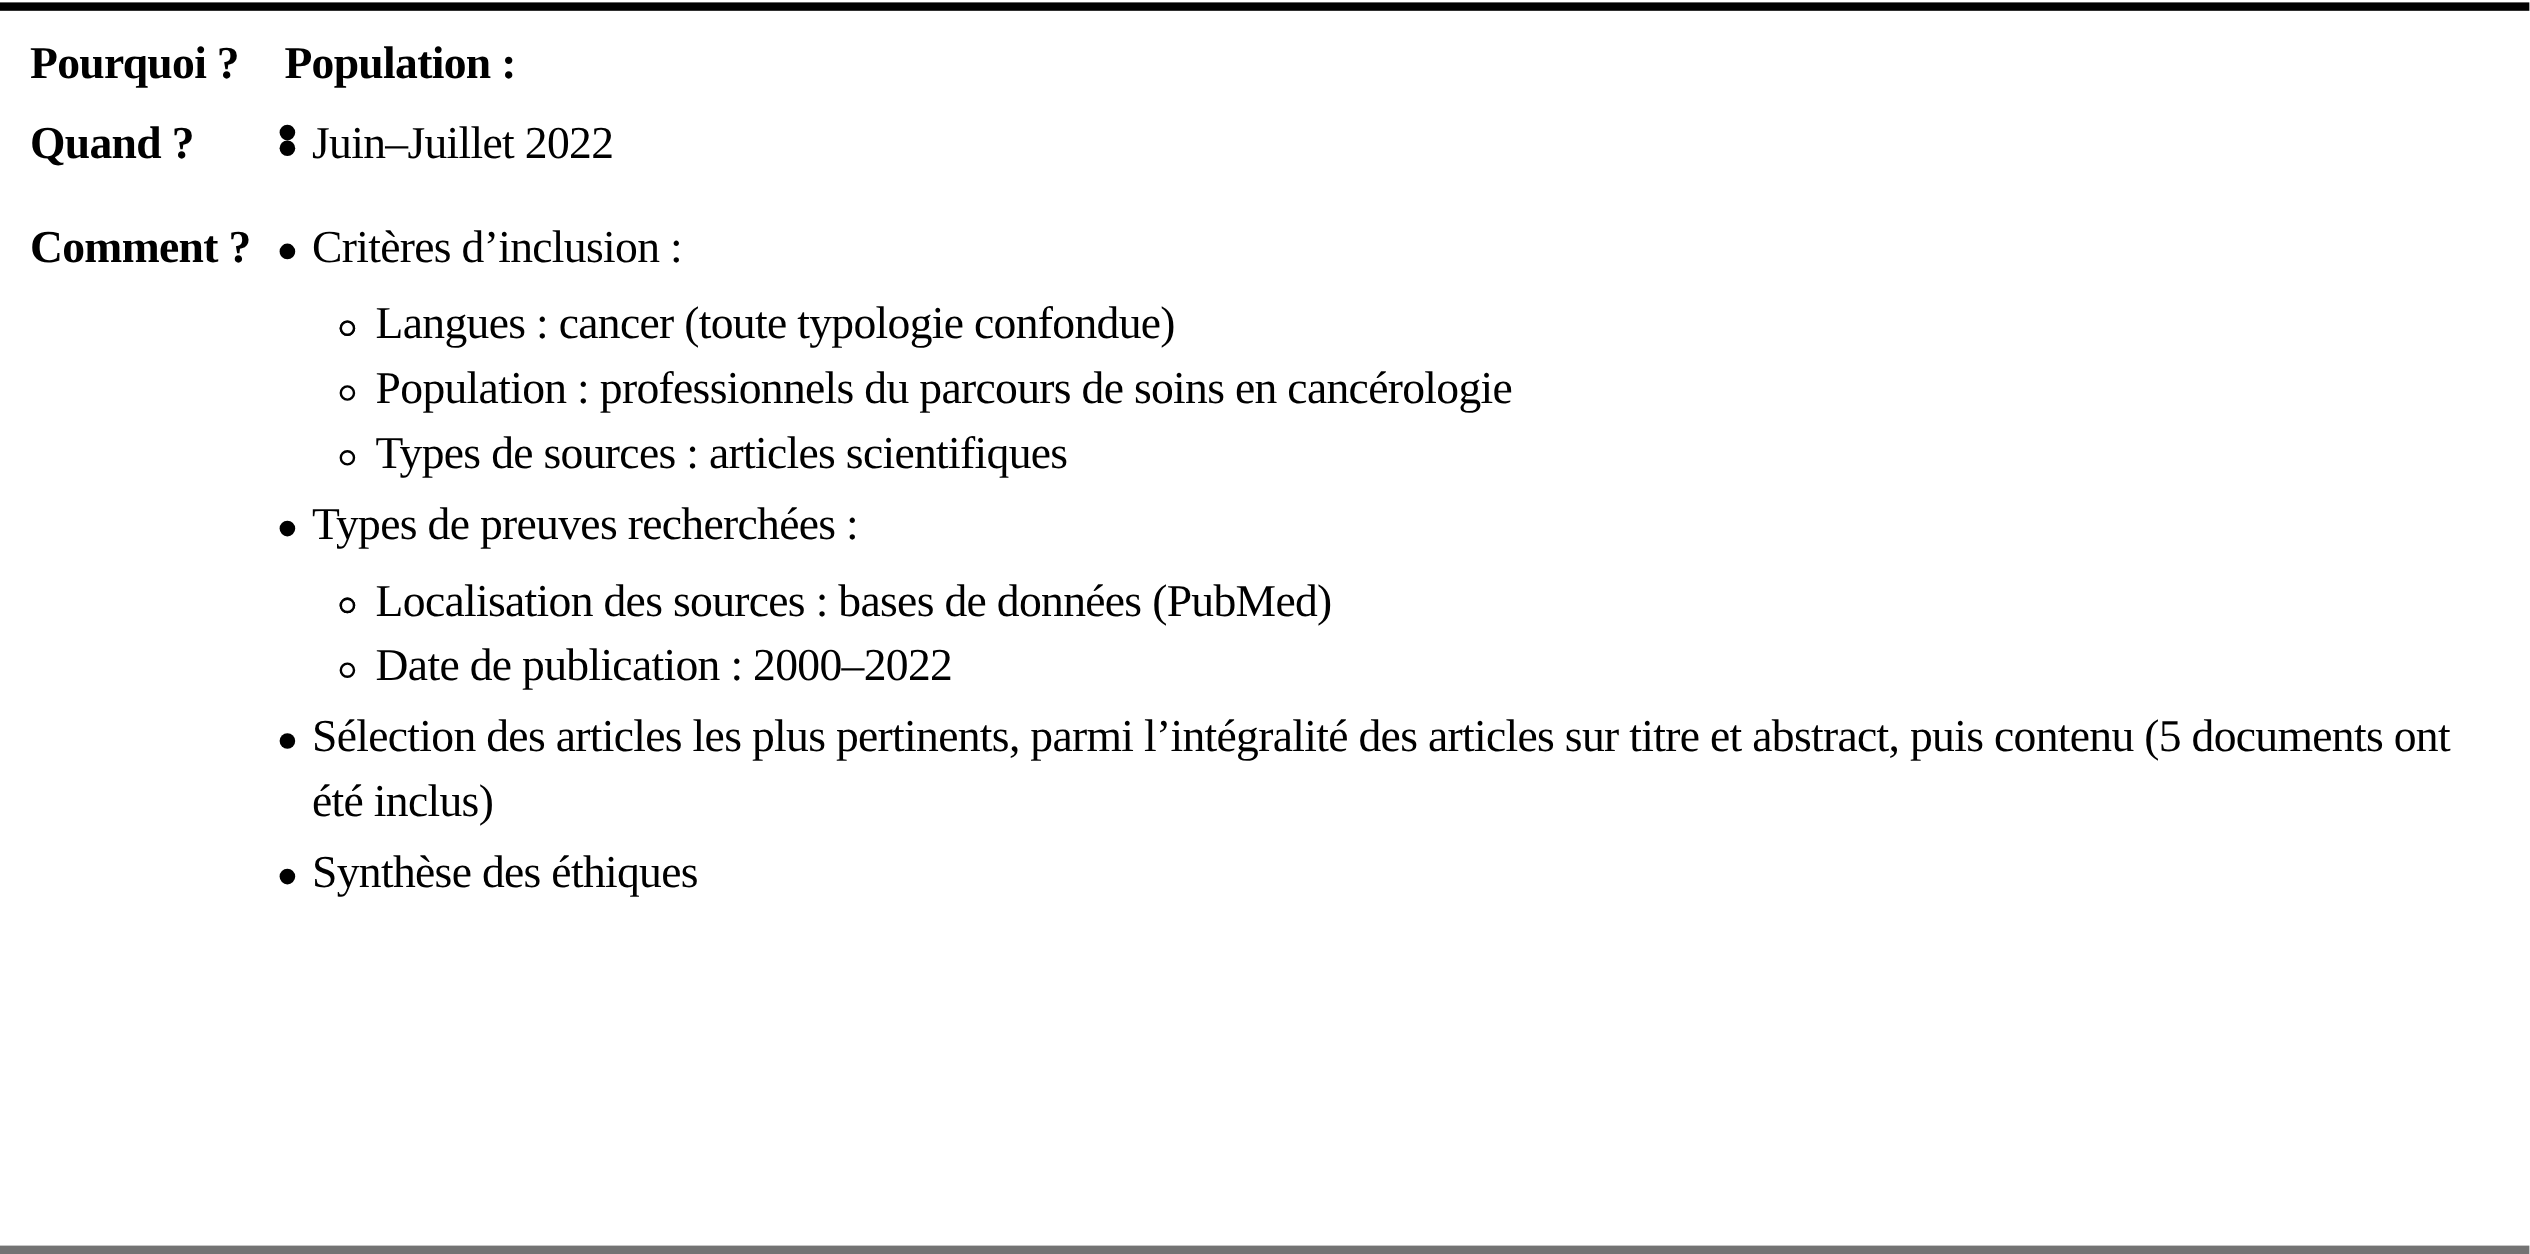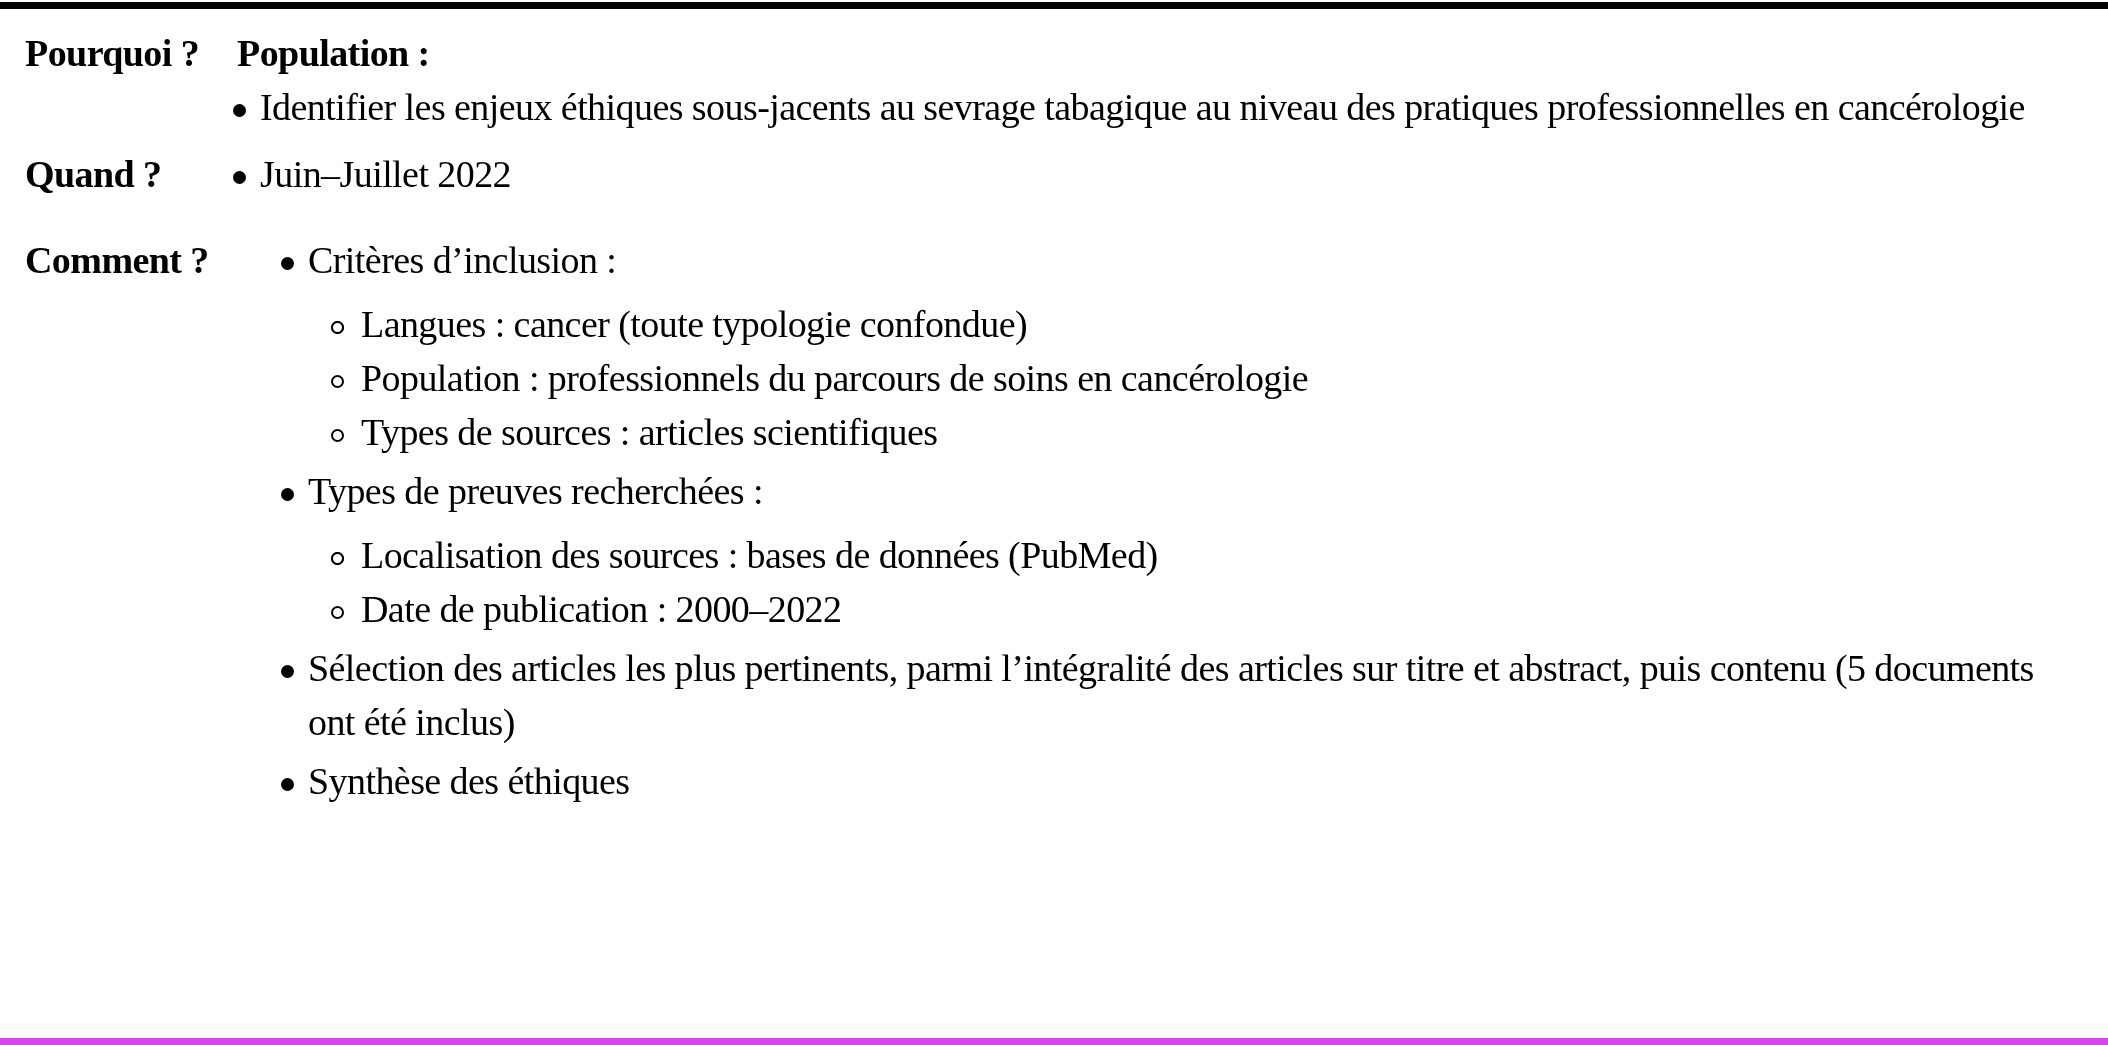--- a/index.html
+++ b/index.html
@@ -13,30 +13,30 @@
     overflow: hidden;
     font-family: "Liberation Serif", "DejaVu Serif", serif;
     color: #000000;
   }
   .sheet {
     box-sizing: border-box;
     width: 2108px;
     height: 1043px;
     margin-top: 2px;
     border-top: 7px solid #000;
-    border-bottom: 7px solid #d946ef;
+    border-bottom: 7px solid #737373;
     padding: 17px 20px 0 25px;
     font-size: 38px;
     line-height: 54px;
     letter-spacing: -0.015em;
     overflow: hidden;
   }
   .row { display: flex; align-items: flex-start; }
   .row-quand { margin-top: 13px; align-items: center; }
-  .row-comment { margin-top: 32px; gap: 48px; }
+  .row-comment { margin-top: 32px; }
   .row-label {
     flex: 0 0 212px;
     width: 212px;
     font-weight: bold;
     white-space: nowrap;
   }
   .row-content { flex: 1 1 auto; min-width: 0; }
   .heading { font-weight: bold; }
   ul { list-style: none; margin: 0; padding: 0; }
   ul.l1 > li {
@@ -78,21 +78,20 @@
 
 <div class="sheet">
 
   <div class="row">
     <div class="row-label">Pourquoi ?</div>
     <div class="row-content">
       <div class="heading">Population :</div>
       <ul class="l1">
         <li>
           <span class="b1"></span>
-          <span>Identifier les enjeux éthiques sous-jacents au sevrage tabagique au niveau des pratiques professionnelles en cancérologie</span>
         </li>
       </ul>
     </div>
   </div>
 
   <div class="row row-quand">
     <div class="row-label">Quand ?</div>
     <div class="row-content">
       <ul class="l1">
         <li>

